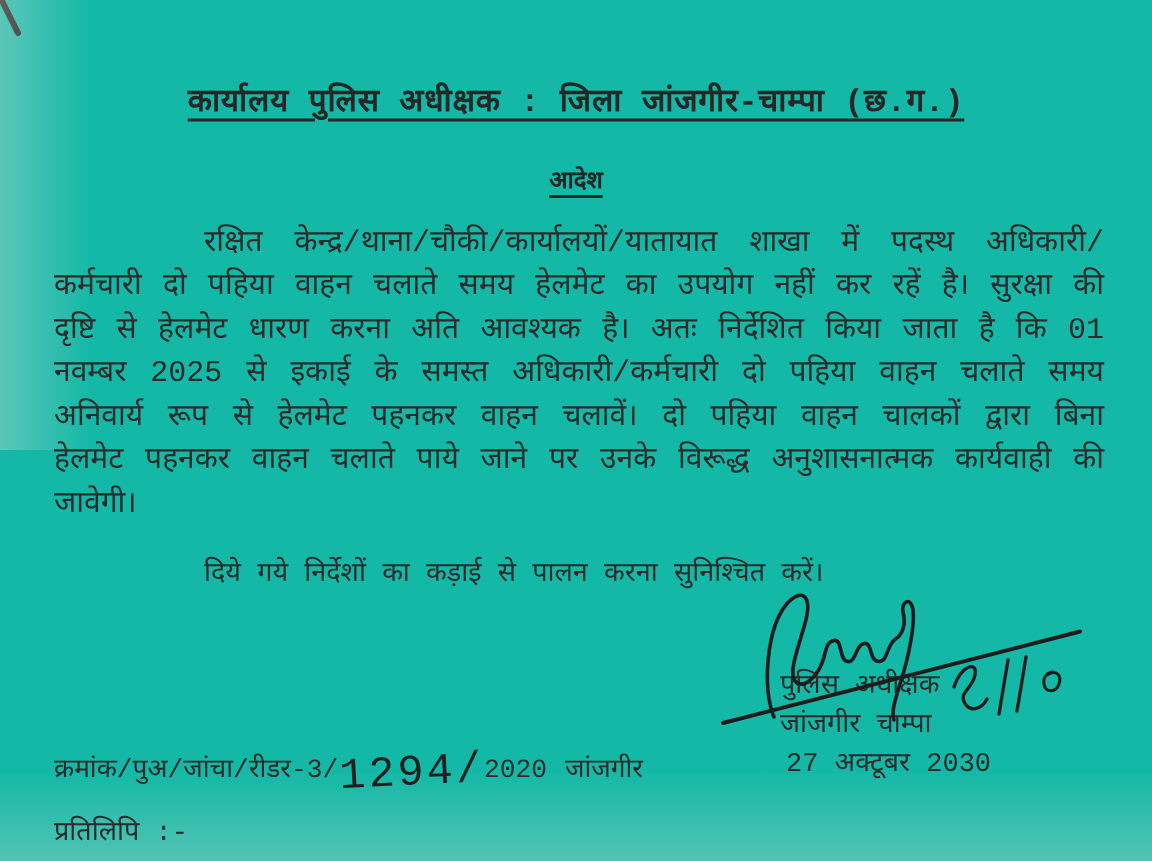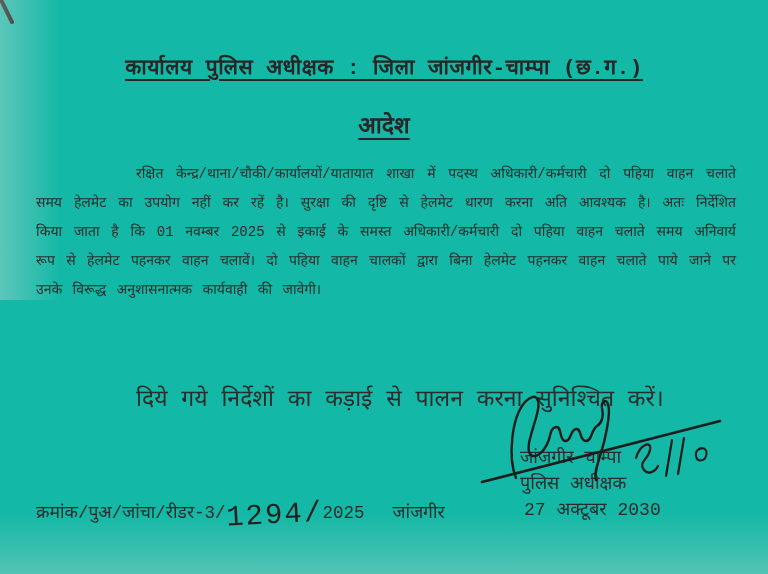--- a/index.html
+++ b/index.html
@@ -30,33 +30,33 @@
     letter-spacing:0.5px;
   }
   .doc-header .u, .order-title .u{
     text-decoration:underline;
     text-decoration-thickness:2px;
     text-underline-offset:5px;
   }
   .order-title{
     position:absolute;left:0;right:0;top:108px;
     text-align:center;
-    font-size:23px;font-weight:bold;
+    font-size:16px;font-weight:bold;
   }
   .body-par{
-    position:absolute;left:36px;right:32px;top:160px;
-    font-size:14px;line-height:29px;
+    position:absolute;left:36px;right:32px;top:148px;
+    font-size:20px;line-height:29px;
     text-align:justify;
     text-indent:100px;
     word-spacing:2px;
     color:#2b2b2b;
   }
   .closing-line{
-    position:absolute;left:136px;top:381px;
-    font-size:23px;color:#2b2b2b;
+    position:absolute;left:136px;top:368px;
+    font-size:18px;color:#2b2b2b;
   }
   .sig-block{position:absolute;right:40px;top:388px;width:250px;height:145px;}
   .sig-svg{position:absolute;left:0;top:0;z-index:3;}
   .sig-text{
     position:absolute;left:42px;top:57px;z-index:1;
     font-size:18px;line-height:26px;color:#2b2b2b;
   }
   .sig-text div{white-space:nowrap;}
   .sig-date{padding-left:4px;}
   .ref-line{
@@ -64,21 +64,21 @@
     font-size:17.5px;color:#2b2b2b;
     white-space:nowrap;
   }
   .ref-line .hand{
     display:inline-block;
     font-size:29px;
     transform:rotate(-3deg) translateY(5px);
     letter-spacing:2px;
     color:#1f1f1f;
   }
-  .ref-place{margin-left:28px;}
+  .ref-place{margin-left:12px;}
   .copy-label{
     position:absolute;left:36px;top:541px;
     font-size:18px;color:#2b2b2b;
   }
 </style>
 </head>
 <body>
 
 <div class="page">
 
@@ -106,24 +106,25 @@
       <path d="M38,90 C30,70 33,30 47,14 C58,3 64,10 58,30 C53,47 48,60 52,66 C57,72 66,64 70,54 C73,47 72,40 78,39 C84,38 81,52 87,53 C93,54 92,42 98,41 C104,40 101,53 108,53 C114,53 113,42 119,38 C124,35 126,28 124,20 C123,14 128,10 130,16 C133,24 128,50 122,68 C119,78 116,86 118,92" stroke="#1c1c1c" stroke-width="2.4" fill="none" stroke-linecap="round"></path>
 
       <path d="M4,94 L242,33" stroke="#1c1c1c" stroke-width="2.6" fill="none" stroke-linecap="round"></path>
 
       <path d="M158,70 C162,56 174,52 172,62 C170,72 160,74 166,82 C170,87 177,84 180,78" stroke="#1c1c1c" stroke-width="2.2" fill="none" stroke-linecap="round"></path>
       <path d="M194,52 L188,88" stroke="#1c1c1c" stroke-width="2.2" fill="none" stroke-linecap="round"></path>
       <path d="M206,50 L200,86" stroke="#1c1c1c" stroke-width="2.2" fill="none" stroke-linecap="round"></path>
       <path d="M220,62 C226,58 230,62 228,68 C226,74 219,74 218,68 C217,63 221,60 224,60" stroke="#1c1c1c" stroke-width="2" fill="none" stroke-linecap="round"></path>
     </svg>
     <div class="sig-text">
+      <div>पुलिस अधीक्षक</div>
       <div>जांजगीर चाम्पा</div>
-      <div>पुलिस अधीक्षक</div>
       <div class="sig-date">27 अक्टूबर 2030</div>
     </div>
   </div>
 
   <div class="ref-line">
-    <span>क्रमांक/पुअ/जांचा/रीडर-3/</span><span class="hand">1294/</span><span>2025</span><span class="ref-place">जांजगीर</span>
+    <span>क्रमांक/पुअ/जांचा/रीडर-3/</span><span class="hand">1294/</span><span>2020</span><span class="ref-place">जांजगीर</span>
   </div>
 
+  <div class="copy-label">प्रतिलिपि :-</div>
 
 </div>
 
 </body></html>

